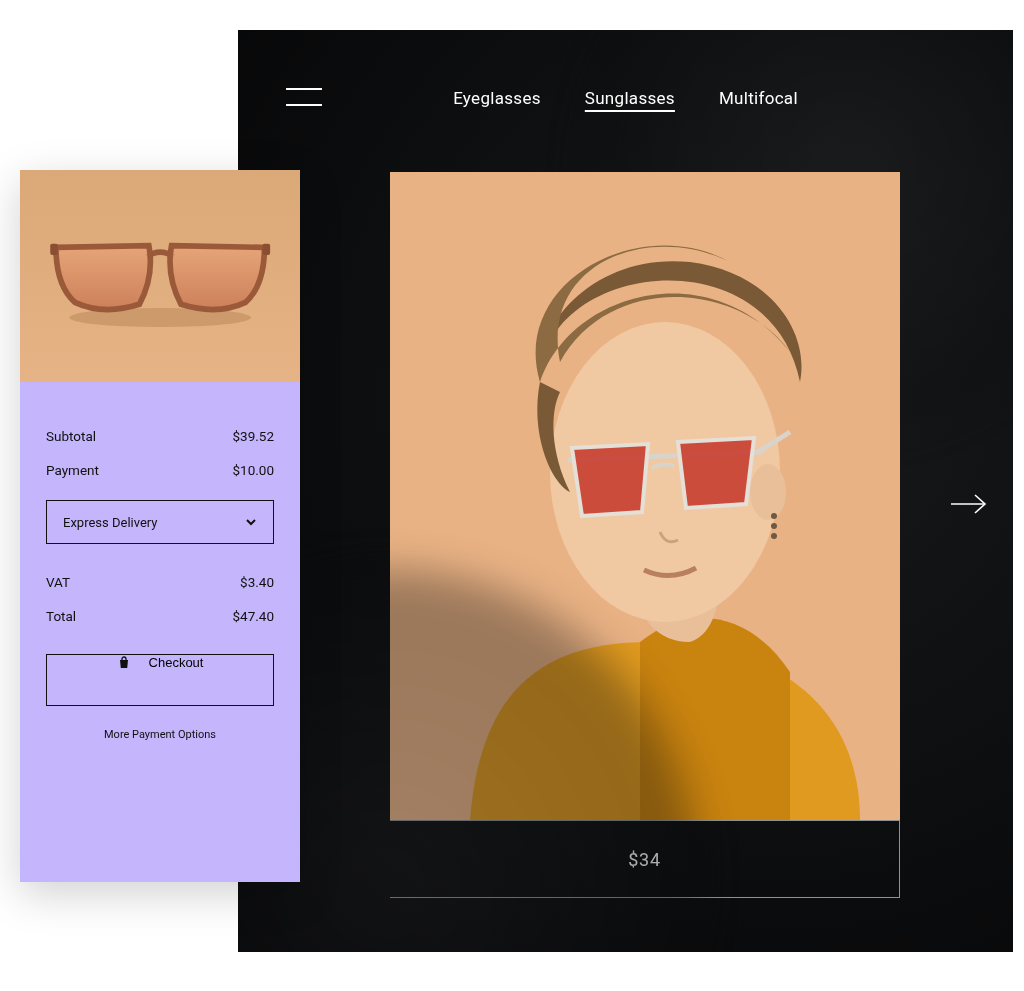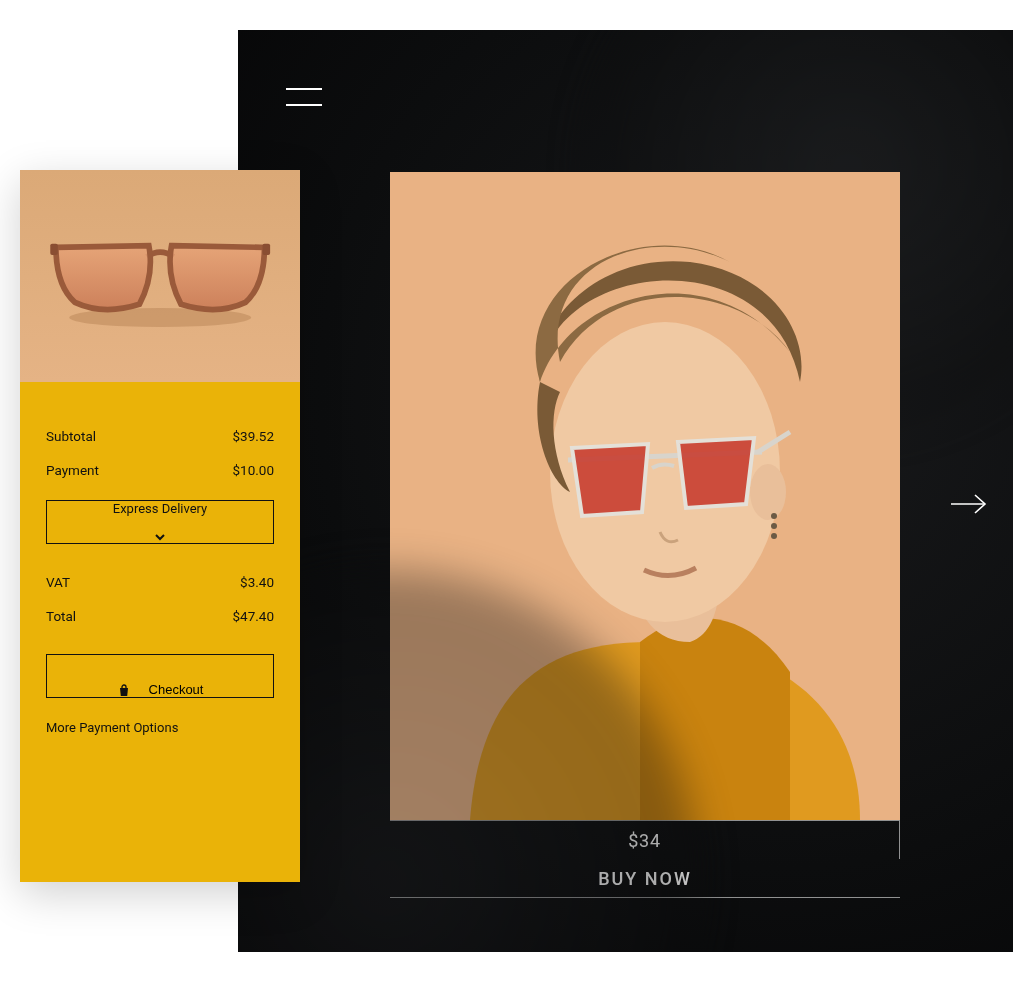--- a/index.html
+++ b/index.html
@@ -87,21 +87,21 @@
     width:40px; height:24px;
     color:#fff; cursor:pointer;
   }
   .next svg { width:100%; height:100%; stroke:#fff; stroke-width:1.6; fill:none; }
 
   
   .card {
     position:absolute;
     left:20px; top:170px;
     width:280px; height:712px;
-    background:#eab308;
+    background:#c4b5fd;
     box-shadow: 0 12px 40px rgba(0,0,0,.18);
     z-index:5;
     display:flex; flex-direction:column;
   }
   .card-hero {
     height:212px;
     background:linear-gradient(#dba977,#e5b385);
     display:flex; align-items:center; justify-content:center;
   }
   .card-hero svg { width:88%; height:auto; }
@@ -116,57 +116,61 @@
   .row:last-of-type { margin-bottom:0; }
 
   .select {
     margin:22px 0 30px;
     border:1.5px solid #111;
     height:44px;
     display:flex; align-items:center; justify-content:space-between;
     padding:0 16px;
     cursor:pointer;
     font-size:13px;
-    flex-direction:column;
   }
   .chev { width:12px; height:12px; }
   .chev svg { width:100%; height:100%; stroke:#111; stroke-width:2; fill:none; }
 
   .btn {
     border:1.5px solid #111;
-    height:44px;
-    display:flex; align-items:flex-end; justify-content:center;
+    height:52px;
+    display:flex; align-items:flex-start; justify-content:center;
     gap:18px;
     margin-top:14px;
     font-size:13px;
     cursor:pointer;
     background:transparent;
     width:100%;
   }
   .btn:first-of-type { margin-top:30px; }
   .bag { width:14px; height:14px; }
   .bag svg { width:100%; height:100%; fill:#111; }
 
   .more {
-    text-align:left;
+    text-align:center;
     margin-top:22px;
-    font-size:13px;
+    font-size:11px;
     cursor:pointer;
   }
 </style>
 </head>
 <body>
 
 <div class="desk">
 
   <div class="hamb">
     <span></span>
       <span></span>
   </div>
 
+  <nav class="nav">
+    <a>Eyeglasses</a>
+    <a class="active">Sunglasses</a>
+    <a>Multifocal</a>
+  </nav>
 
   <div class="prod-img">
     <svg viewBox="0 0 510 648" preserveAspectRatio="xMidYMid slice">
       <rect width="510" height="648" fill="#e9b284"></rect>
 
       <path d="M80 648 C 90 520 150 470 260 470 C 380 470 470 530 470 648 Z" fill="#e09a1f"></path>
       <path d="M250 470 C 300 430 360 440 400 500 L400 648 L250 648 Z" fill="#c9830f"></path>
 
       <path d="M240 400 Q250 470 300 470 Q330 460 330 400 Z" fill="#e9bf9a"></path>
 
@@ -191,21 +195,20 @@
         <path d="M262 296 Q272 290 284 294" stroke="#d8d4cc" stroke-width="4" fill="none"></path>
       </g>
 
       <path d="M270 360 Q276 374 288 368" stroke="#caa27c" stroke-width="3" fill="none"></path>
       <path d="M254 398 Q280 410 306 396" stroke="#b9805f" stroke-width="5" fill="none"></path>
     </svg>
   </div>
 
   <div class="bar">
     <div class="cell">$34</div>
-    <div class="cell buy">BUY NOW</div>
   </div>
 
   <div class="next">
     <svg viewBox="0 0 40 24">
         <line x1="2" y1="12" x2="36" y2="12"></line>
         <polyline points="26,3 36,12 26,21"></polyline>
       </svg>
   </div>
 
 </div>

